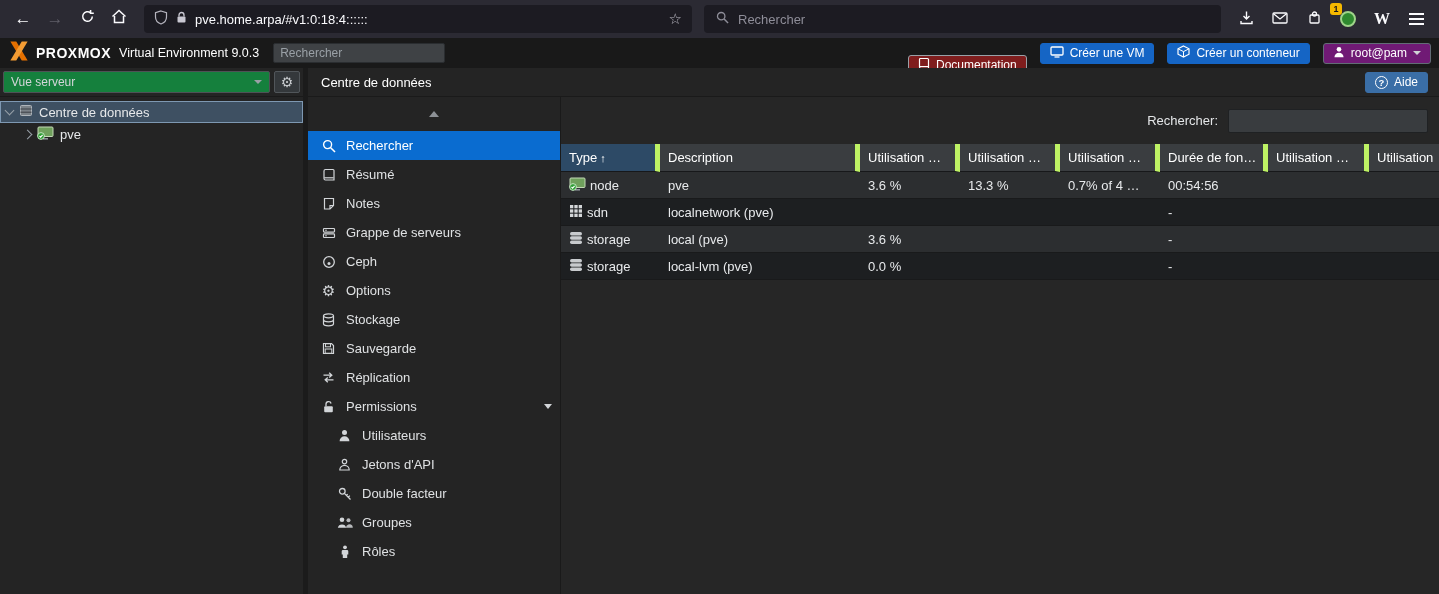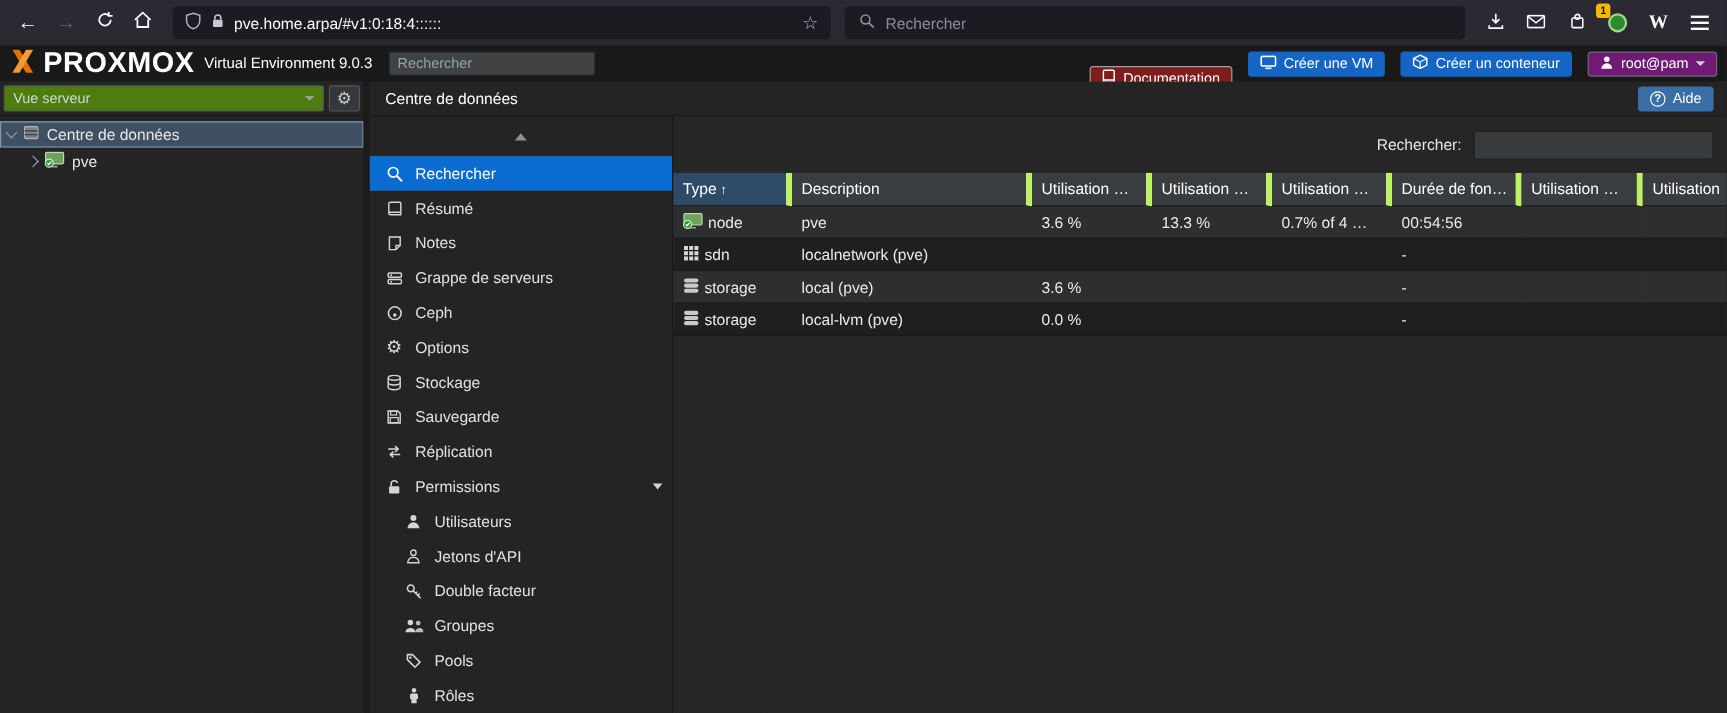--- a/index.html
+++ b/index.html
@@ -18,41 +18,41 @@
   .tool-btn{width:26px;height:26px;display:flex;align-items:center;justify-content:center;color:#fbfbfe;position:relative;background:transparent;border:none;padding:0;cursor:pointer;}
   .badge{position:absolute;top:-3px;left:-5px;min-width:12px;height:12px;background:#f5b800;color:#15141a;font-size:9px;font-weight:bold;border-radius:3px;display:flex;align-items:center;justify-content:center;padding:0 2px;}
   .ext-green{width:16px;height:16px;border-radius:50%;background:#2f8a2f;border:2px solid #9fd48a;}
   .w-mark{font-family:"Liberation Serif",serif;font-weight:bold;font-size:16px;color:#fbfbfe;}
   .burger{display:flex;flex-direction:column;gap:3px;}
   .burger i{display:block;width:15px;height:2px;background:#fbfbfe;}
 
   
   .pve-header{height:30px;background:#191919;display:flex;align-items:center;padding:0 8px;}
   .brand{display:flex;align-items:center;gap:6px;}
-  .brand-name{color:#fff;font-weight:bold;font-size:24px;letter-spacing:.5px;}
+  .brand-name{color:#fff;font-weight:bold;font-size:14px;letter-spacing:.5px;}
   .brand-sub{color:#fff;font-size:12.5px;margin-left:2px;}
   .hdr-search{width:172px;height:20px;margin-left:14px;background:#3f4245;border:1px solid #2a2d30;color:#cfd2d5;font-size:12px;padding:0 6px;border-radius:2px;font-family:inherit;}
   .hdr-search::placeholder{color:#9aa0a6;}
   .hdr-right{margin-left:auto;display:flex;align-items:center;gap:13px;}
   .btn{height:21px;display:inline-flex;align-items:center;gap:6px;padding:0 9px;font-size:12px;color:#fff;border-radius:3px;border:1px solid transparent;cursor:pointer;font-family:inherit;white-space:nowrap;}
   .btn-gray{background:#7f1d1d;border-color:#99a1a8;margin-top:24px;}
   .btn-blue{background:#1565c5;border-color:#1565c5;}
   .btn-user{background:#701a75;border-color:#626c75;}
   .btn-help{background:#3a6ea6;border-color:#3a6ea6;}
   .caret{width:0;height:0;border-left:4px solid transparent;border-right:4px solid transparent;border-top:4px solid #cfd2d5;display:inline-block;}
   .q{width:13px;height:13px;border-radius:50%;border:1.2px solid #fff;font-size:9.5px;display:flex;align-items:center;justify-content:center;font-weight:bold;color:#fff;}
 
   
   .pve-columns{display:flex;height:526px;}
   .left-col{width:303px;display:flex;flex-direction:column;background:#242424;}
   .splitter{width:5px;background:#1b1b1b;cursor:col-resize;}
   .right-col{flex:1;display:flex;flex-direction:column;min-width:0;}
 
   .left-toolbar{height:29px;display:flex;align-items:center;gap:4px;padding:0 3px;background:#242424;border-bottom:1px solid #1a1a1a;}
-  .view-select{flex:1;height:22px;background:#4d7c0f;border:1px solid #4e5256;color:#d3d6d9;font-size:12px;display:flex;align-items:center;justify-content:space-between;padding:0 7px;border-radius:2px;cursor:pointer;}
+  .view-select{flex:1;height:22px;background:#15803d;border:1px solid #4e5256;color:#d3d6d9;font-size:12px;display:flex;align-items:center;justify-content:space-between;padding:0 7px;border-radius:2px;cursor:pointer;}
   .vcaret{width:0;height:0;border-left:4px solid transparent;border-right:4px solid transparent;border-top:4px solid #9aa0a6;}
   .gear-btn{width:26px;height:22px;background:#34383b;border:1px solid #51565a;color:#c7cacd;display:flex;align-items:center;justify-content:center;font-size:14px;border-radius:2px;cursor:pointer;padding:0;}
 
   .tree{flex:1;padding-top:4px;overflow:hidden;}
   .tree-row{height:22px;display:flex;align-items:center;gap:6px;padding:0 6px;color:#e6e8ea;font-size:13px;cursor:pointer;}
   .tree-row.selected{background:#3e5062;box-shadow:inset 0 0 0 1px #7e98b2;}
   .tree-row.child{padding-left:24px;}
   .tchev{width:7px;height:7px;border-right:1.5px solid #98a0a8;border-bottom:1.5px solid #98a0a8;display:inline-block;flex:0 0 auto;}
   .tchev.open{transform:rotate(45deg);margin-top:-3px;}
   .tchev.closed{transform:rotate(-45deg);}
@@ -380,29 +380,20 @@
         <div class="menu-item sub">
           <span class="mi">
               <svg width="16" height="13" viewBox="0 0 16 13">
                 <circle cx="5" cy="3.8" r="2.3" fill="currentColor"></circle>
                 <path d="M0.8 11.8 a4.3 4.3 0 0 1 8.4 0 Z" fill="currentColor"></path>
                 <circle cx="11.5" cy="4.2" r="2" fill="currentColor" opacity="0.85"></circle>
                 <path d="M8.9 11.8 a3.7 3.7 0 0 1 6.3 -2.4 c0.4 0.7 0.6 1.5 0.6 2.4 Z" fill="currentColor" opacity="0.85"></path>
               </svg>
             </span>
           <span>Groupes</span>
-        </div>
-        <div class="menu-item sub">
-          <span class="mi">
-              <svg width="14" height="14" viewBox="0 0 14 14">
-                <path d="M1.5 1.5 h4.2 L12 7.8 7.8 12 1.5 5.7 Z" fill="none" stroke="currentColor" stroke-width="1.3"></path>
-                <circle cx="4" cy="4" r="1" fill="currentColor"></circle>
-              </svg>
-            </span>
-          <span>Pools</span>
         </div>
         <div class="menu-item sub">
           <span class="mi">
               <svg width="10" height="14" viewBox="0 0 10 14">
                 <circle cx="5" cy="2.3" r="1.9" fill="currentColor"></circle>
                 <path d="M3 5 h4 c0.8 0 1.3 0.6 1.3 1.3 V9.5 H7.2 V13 H2.8 V9.5 H1.7 V6.3 C1.7 5.6 2.2 5 3 5 Z" fill="currentColor"></path>
               </svg>
             </span>
           <span>Rôles</span>
         </div>

